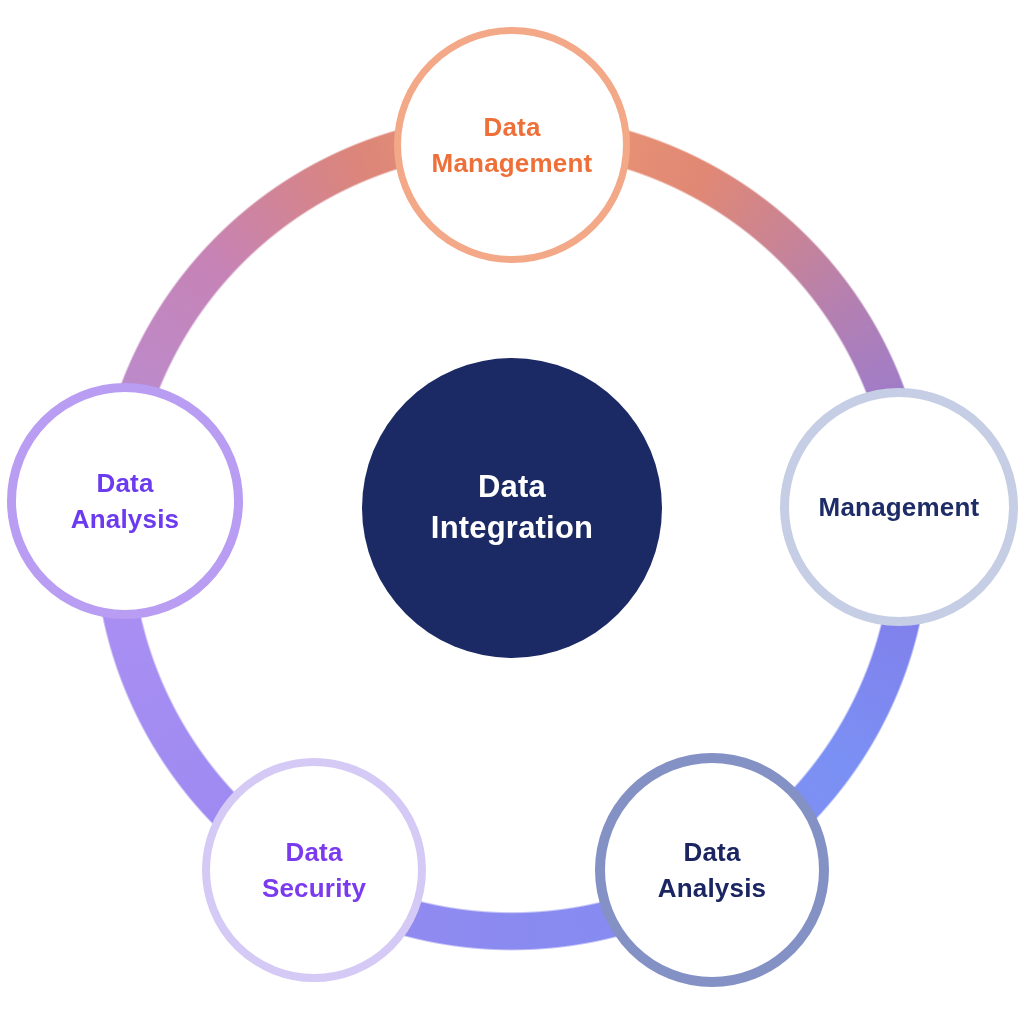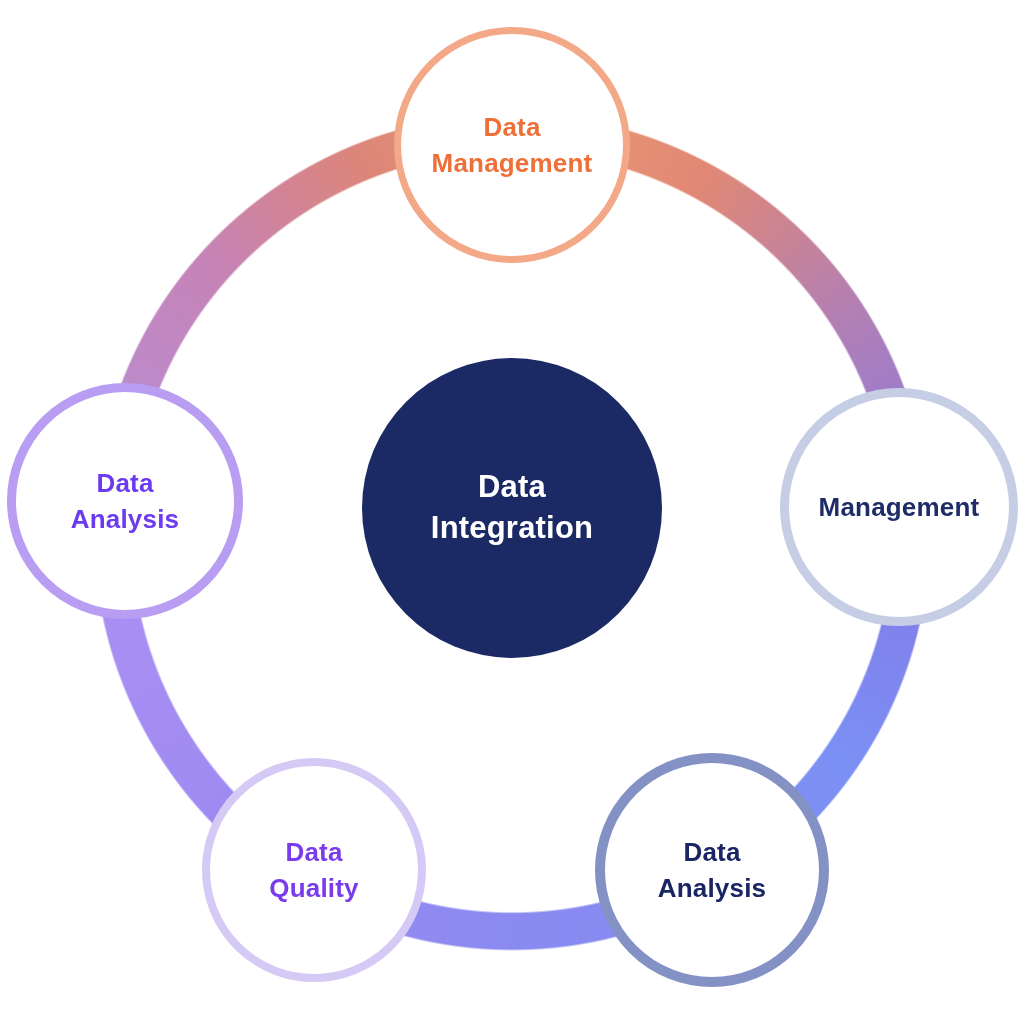--- a/index.html
+++ b/index.html
@@ -104,21 +104,21 @@
   <div class="node node-security" style="border-color: rgb(132, 145, 197);">
     <div class="label" style="color: rgb(26, 37, 98);">
       <span>Data</span>
       <span>Analysis</span>
     </div>
   </div>
 
   <div class="node node-quality" style="border-color: rgb(213, 202, 245);">
     <div class="label" style="color: rgb(122, 59, 239);">
       <span>Data</span>
-      <span>Quality</span>
+      <span>Security</span>
     </div>
   </div>
 
   <div class="node node-analysis" style="border-color: rgb(184, 157, 243);">
     <div class="label" style="color: rgb(108, 59, 239);">
       <span>Data</span>
       <span>Analysis</span>
     </div>
   </div>
 

